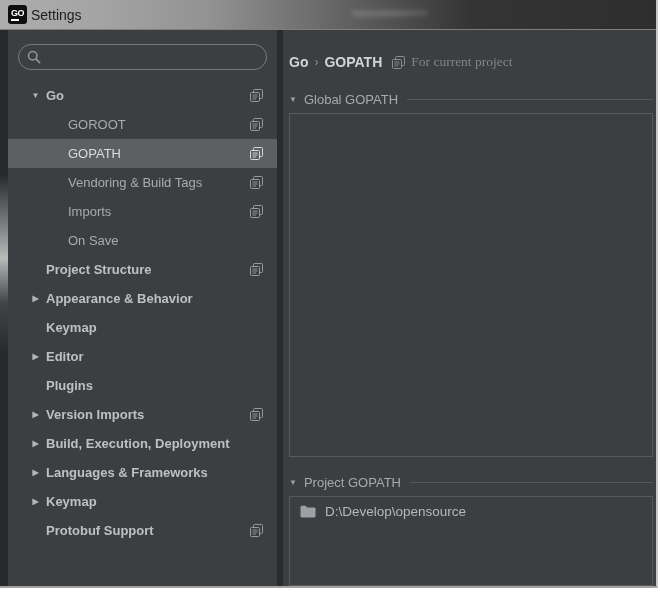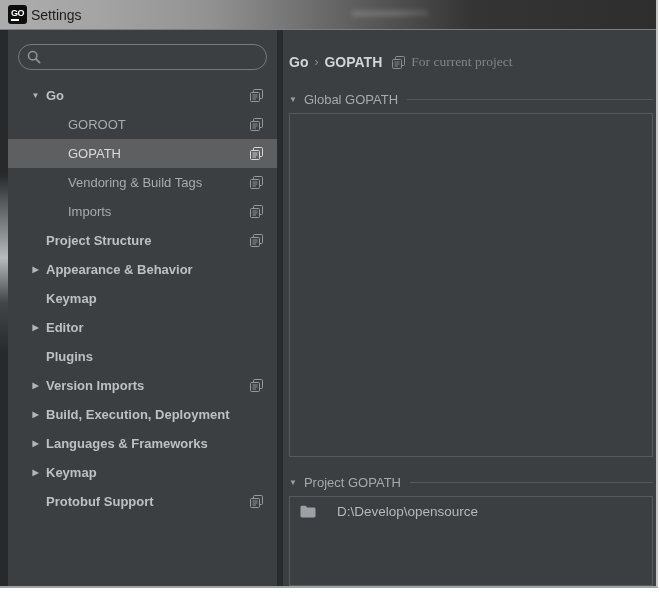--- a/index.html
+++ b/index.html
@@ -57,21 +57,21 @@
   .bc-sep{color:#8d8f91;margin:0 6px;font-size:12px;}
   .bc-copy{margin:1px 6px 0 10px;}
   .bc-note{color:#828486;font-size:13.5px;font-family:Liberation Serif, serif;}
   .section-head{display:flex;align-items:center;margin-top:16px;height:18px;
     color:#a7a9ab;font-size:13px;flex:0 0 auto;}
   .tri{font-size:8px;color:#9c9ea0;margin-right:7px;}
   .sec-line{flex:1;height:1px;background:#55575a;margin-left:9px;}
   .box{border:1px solid #58595b;background:#3c3f41;margin-top:5px;box-sizing:border-box;}
   .box-global{height:344px;flex:0 0 auto;}
   .box-project{flex:1;}
-  .path-row{display:flex;align-items:center;gap:21px;padding:7px 10px;color:#b6b8ba;font-size:13.5px;}
+  .path-row{display:flex;align-items:center;gap:9px;padding:7px 10px;color:#b6b8ba;font-size:13.5px;}
   svg{display:block;}
 </style>
 </head>
 <body>
 
 <div class="screen">
   <div class="dialog">
 
     <div class="titlebar">
       <div class="go-logo">
@@ -128,20 +128,23 @@
               </svg>
             </div>
             <div class="row lvl2">
               <span class="label">Imports</span>
               <svg class="copy-ic" width="13" height="13" viewBox="0 0 13 13">
                 <rect x="3.5" y="0.5" width="9" height="9" rx="1" fill="none" stroke="#97999b"></rect>
                 <rect x="0.5" y="3.5" width="9" height="9" rx="1" fill="#3c3f41" stroke="#97999b"></rect>
                 <path d="M2.5 6 h5 M2.5 8 h5 M2.5 10 h3.5" stroke="#97999b" stroke-width="0.9" fill="none"></path>
               </svg>
             </div>
+            <div class="row lvl2">
+              <span class="label">On Save</span>
+            </div>
             <div class="row lvl1 bold">
               <span class="label">Project Structure</span>
               <svg class="copy-ic" width="13" height="13" viewBox="0 0 13 13">
                 <rect x="3.5" y="0.5" width="9" height="9" rx="1" fill="none" stroke="#97999b"></rect>
                 <rect x="0.5" y="3.5" width="9" height="9" rx="1" fill="#3c3f41" stroke="#97999b"></rect>
                 <path d="M2.5 6 h5 M2.5 8 h5 M2.5 10 h3.5" stroke="#97999b" stroke-width="0.9" fill="none"></path>
               </svg>
             </div>
             <div class="row lvl1 bold">
               <span class="arrow">▶</span>

